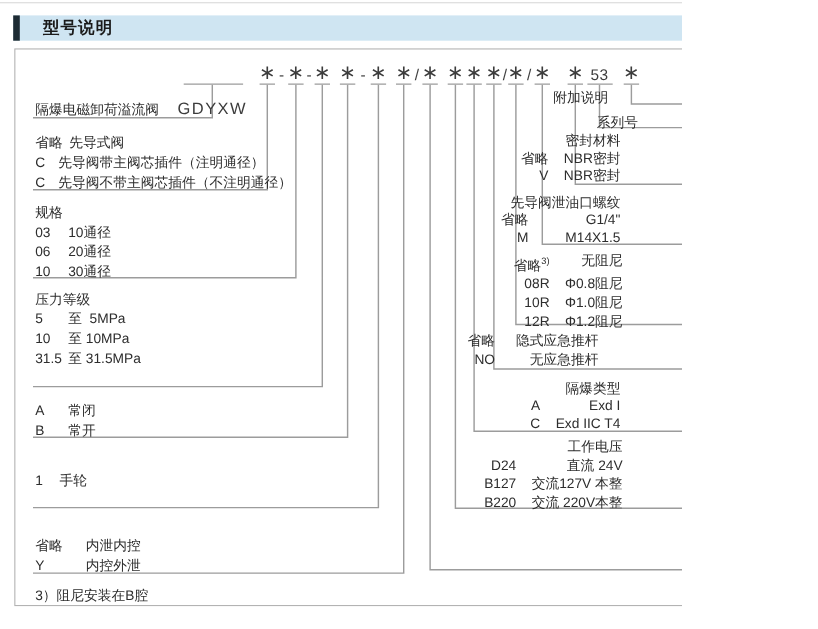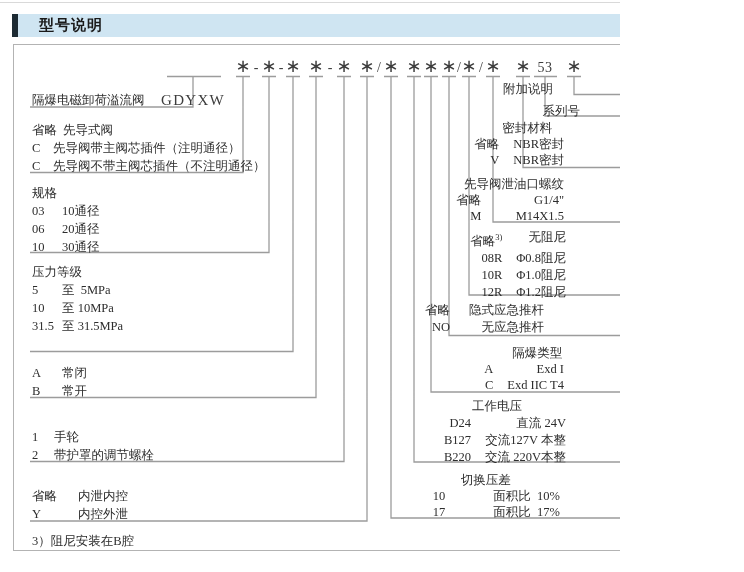--- a/index.html
+++ b/index.html
@@ -1,17 +1,17 @@
 <!DOCTYPE html>
 <html><head>
 <meta charset="utf-8">
 <style>
   html,body{margin:0;padding:0;background:#fff;}
   .page{position:relative;width:620px;height:572px;background:#ffffff;overflow:hidden;
-        font-family:Liberation Serif, serif;color:#2d2d2d;}
+        font-family:Liberation Sans, sans-serif;color:#2d2d2d;}
   .topline{position:absolute;left:0;top:2px;width:744px;height:1px;background:#d9d9d9;}
   .header-bar{position:absolute;left:12px;top:14px;width:710px;height:23px;background:#cfe5f2;}
   .header-accent{position:absolute;left:0;top:0;width:6px;height:23px;background:#1d2b33;}
   .page-title{position:absolute;left:27px;top:0;margin:0;font-size:15px;line-height:23px;
               font-weight:bold;color:#1a1a1a;letter-spacing:1px;}
   .content-box{position:absolute;left:13px;top:44px;width:709px;height:507px;
                border:1px solid #b3b3b3;background:#fff;box-sizing:border-box;}
   svg.lines{position:absolute;left:0;top:0;width:744px;height:572px;}
 
   
@@ -24,21 +24,21 @@
   
   .lgroup{position:absolute;font-size:12.5px;line-height:18px;white-space:nowrap;}
   .gtitle{font-size:12.5px;}
   .lcode{display:inline-block;vertical-align:top;}
   .w30{width:30px;} .w22{width:22px;} .w46{width:46px;}
   .lcode-flex{display:inline-block;min-width:15px;margin-right:6px;}
   .pre{white-space:pre;}
 
   
   .rgroup{position:absolute;white-space:nowrap;font-size:12.5px;}
-  .rtitle{padding-left:28px;}
+  .rtitle{text-align:right;padding-left:28px;}
   .rgrid{display:grid;grid-template-columns:auto auto;column-gap:14px;justify-items:end;}
   .lh16{line-height:16px;} .lh17{line-height:17px;}
   sup{font-size:8.5px;}
 
   .footnote{position:absolute;font-size:12.5px;white-space:nowrap;}
 </style>
 </head>
 <body>
 
 <div class="page">
@@ -103,21 +103,20 @@
     <div><span class="lcode w30">31.5</span><span class="pre">至 31.5MPa</span></div>
   </div>
 
   <div class="lgroup" style="left:32px;top:364px">
     <div><span class="lcode w30">A</span><span>常闭</span></div>
     <div><span class="lcode w30">B</span><span>常开</span></div>
   </div>
 
   <div class="lgroup" style="left:32px;top:428px">
     <div><span class="lcode w22">1</span><span>手轮</span></div>
-    <div><span class="lcode w22">2</span><span>带护罩的调节螺栓</span></div>
   </div>
 
   <div class="lgroup" style="left:32px;top:487px">
     <div><span class="lcode w46">省略</span><span>内泄内控</span></div>
     <div><span class="lcode w46">Y</span><span>内控外泄</span></div>
   </div>
 
   <div class="footnote" style="left:32px;top:533px">3）阻尼安装在B腔</div>
 
   <div class="rgroup lh16" style="right:67px;top:81px">
@@ -185,22 +184,13 @@
     <div class="rgrid lh17">
       <span>D24</span>
         <span class="pre">直流 24V</span>
       <span>B127</span>
         <span class="pre">交流127V 本整</span>
       <span>B220</span>
         <span class="pre">交流 220V本整</span>
     </div>
   </div>
 
-  <div class="rgroup lh16" style="right:60px;top:472px">
-    <div class="rtitle">切换压差</div>
-    <div class="rgrid lh16" style="column-gap:48px">
-      <span>10</span>
-        <span class="pre">面积比  10%</span>
-      <span>17</span>
-        <span class="pre">面积比  17%</span>
-    </div>
-  </div>
 </div>
 
 </body></html>

